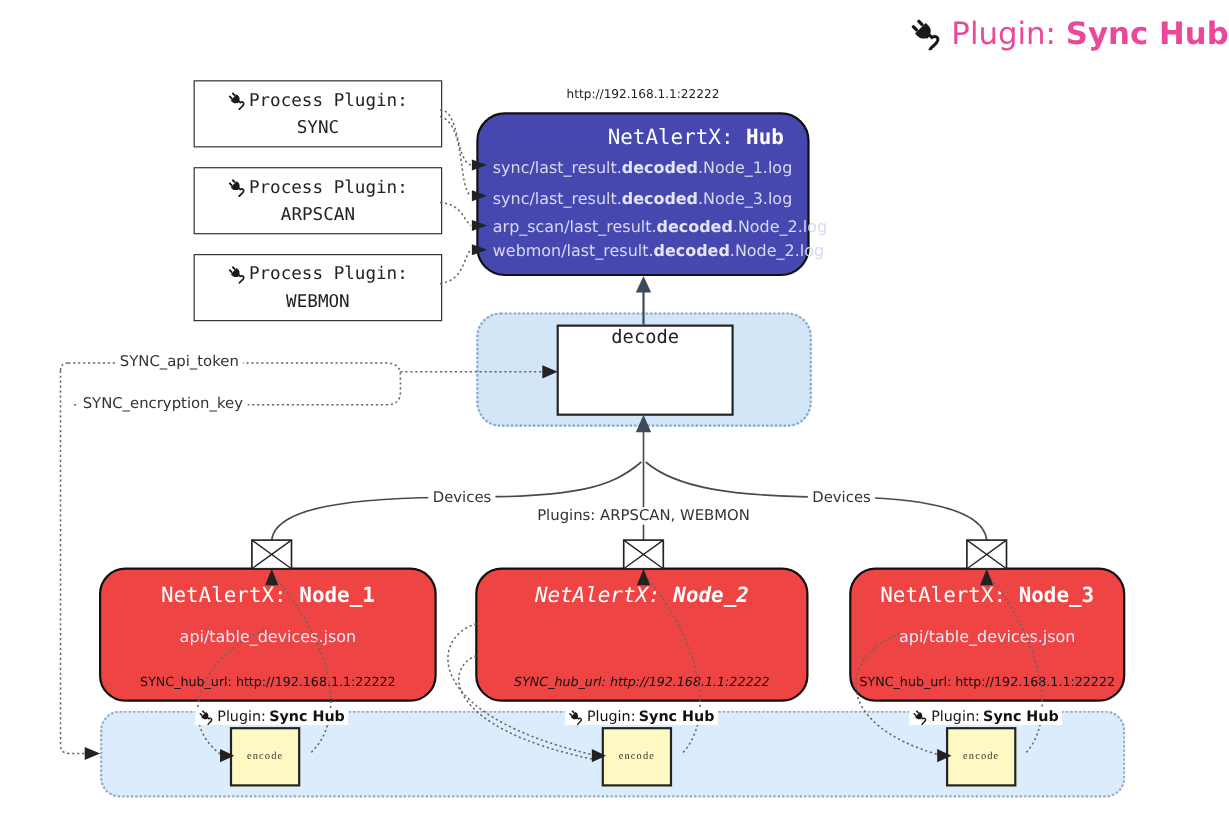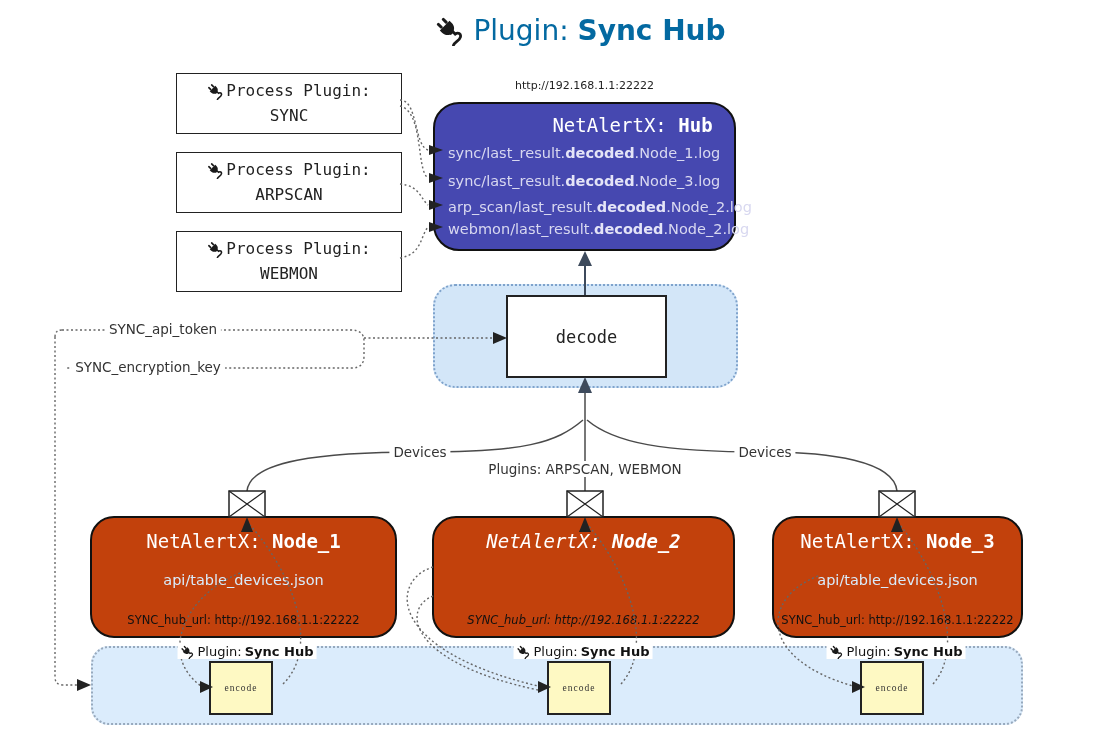--- a/index.html
+++ b/index.html
@@ -1,21 +1,21 @@
 <!DOCTYPE html>
 <html><head>
 <meta charset="utf-8">
 <style>
   html,body{margin:0;padding:0;background:#fff;}
   #canvas{position:relative;width:1117px;height:754px;background:#fff;overflow:hidden;
           font-family:"DejaVu Sans",sans-serif;}
   .abs{position:absolute;}
 
   
-  #title{left:0;top:14px;width:1117px;text-align:center;font-size:28px;color:#0369a1;
+  #title{left:0;top:14px;width:1117px;text-align:right;font-size:28px;color:#ec4899;
          padding-left:44px;box-sizing:border-box;}
   #title .bold{font-weight:bold;}
   #title svg{vertical-align:-6px;margin-right:8px;}
 
   
   .proc{left:176px;width:224px;height:59px;border:1.6px solid #222;background:#fff;
         display:flex;flex-direction:column;align-items:center;justify-content:center;
         font-family:"DejaVu Sans Mono",monospace;font-size:16px;color:#222;line-height:1.55;}
   .proc .l1{display:flex;align-items:center;gap:2px;}
 
@@ -26,25 +26,25 @@
   .hub-title{position:absolute;top:10px;left:0;width:100%;text-align:center;
              font-family:"DejaVu Sans Mono",monospace;font-size:19px;color:#fff;padding-left:48px;}
   .hub-title .bold{font-weight:bold;}
   .hub-file{position:absolute;left:13px;font-size:14.5px;color:#d8d8f0;white-space:nowrap;}
   .hub-file b{font-weight:bold;color:#e4e4f7;}
 
   
   #decode-wrap{left:433px;top:284px;width:305px;height:104px;background:#d3e6f8;
                border:2px dotted #7fa3cc;border-radius:22px;box-sizing:border-box;}
   #decode-box{left:506px;top:295px;width:161px;height:83px;background:#fff;border:2px solid #222;
-              box-sizing:border-box;display:flex;align-items:center;justify-content:center;
+              box-sizing:border-box;display:flex;align-items:flex-start;justify-content:center;
               font-family:"DejaVu Sans Mono",monospace;font-size:17px;color:#222;}
 
   
-  .node{top:516px;height:122px;background:#c2410c;border:2px solid #111;border-radius:24px;
+  .node{top:516px;height:122px;background:#ef4444;border:2px solid #111;border-radius:24px;
         box-sizing:border-box;}
   #node1{left:90px;width:307px;}
   #node2{left:432px;width:303px;font-style:italic;}
   #node3{left:772px;width:251px;}
   .node-title{position:absolute;top:12px;left:0;width:100%;text-align:center;
               font-family:"DejaVu Sans Mono",monospace;font-size:19px;color:#fff;white-space:nowrap;}
   .node-title .bold{font-weight:bold;}
   .node-file{position:absolute;left:0;width:100%;text-align:center;font-size:14.5px;
              color:#d9ecfc;white-space:nowrap;}
   .node-url{position:absolute;bottom:9px;left:0;width:100%;text-align:center;

